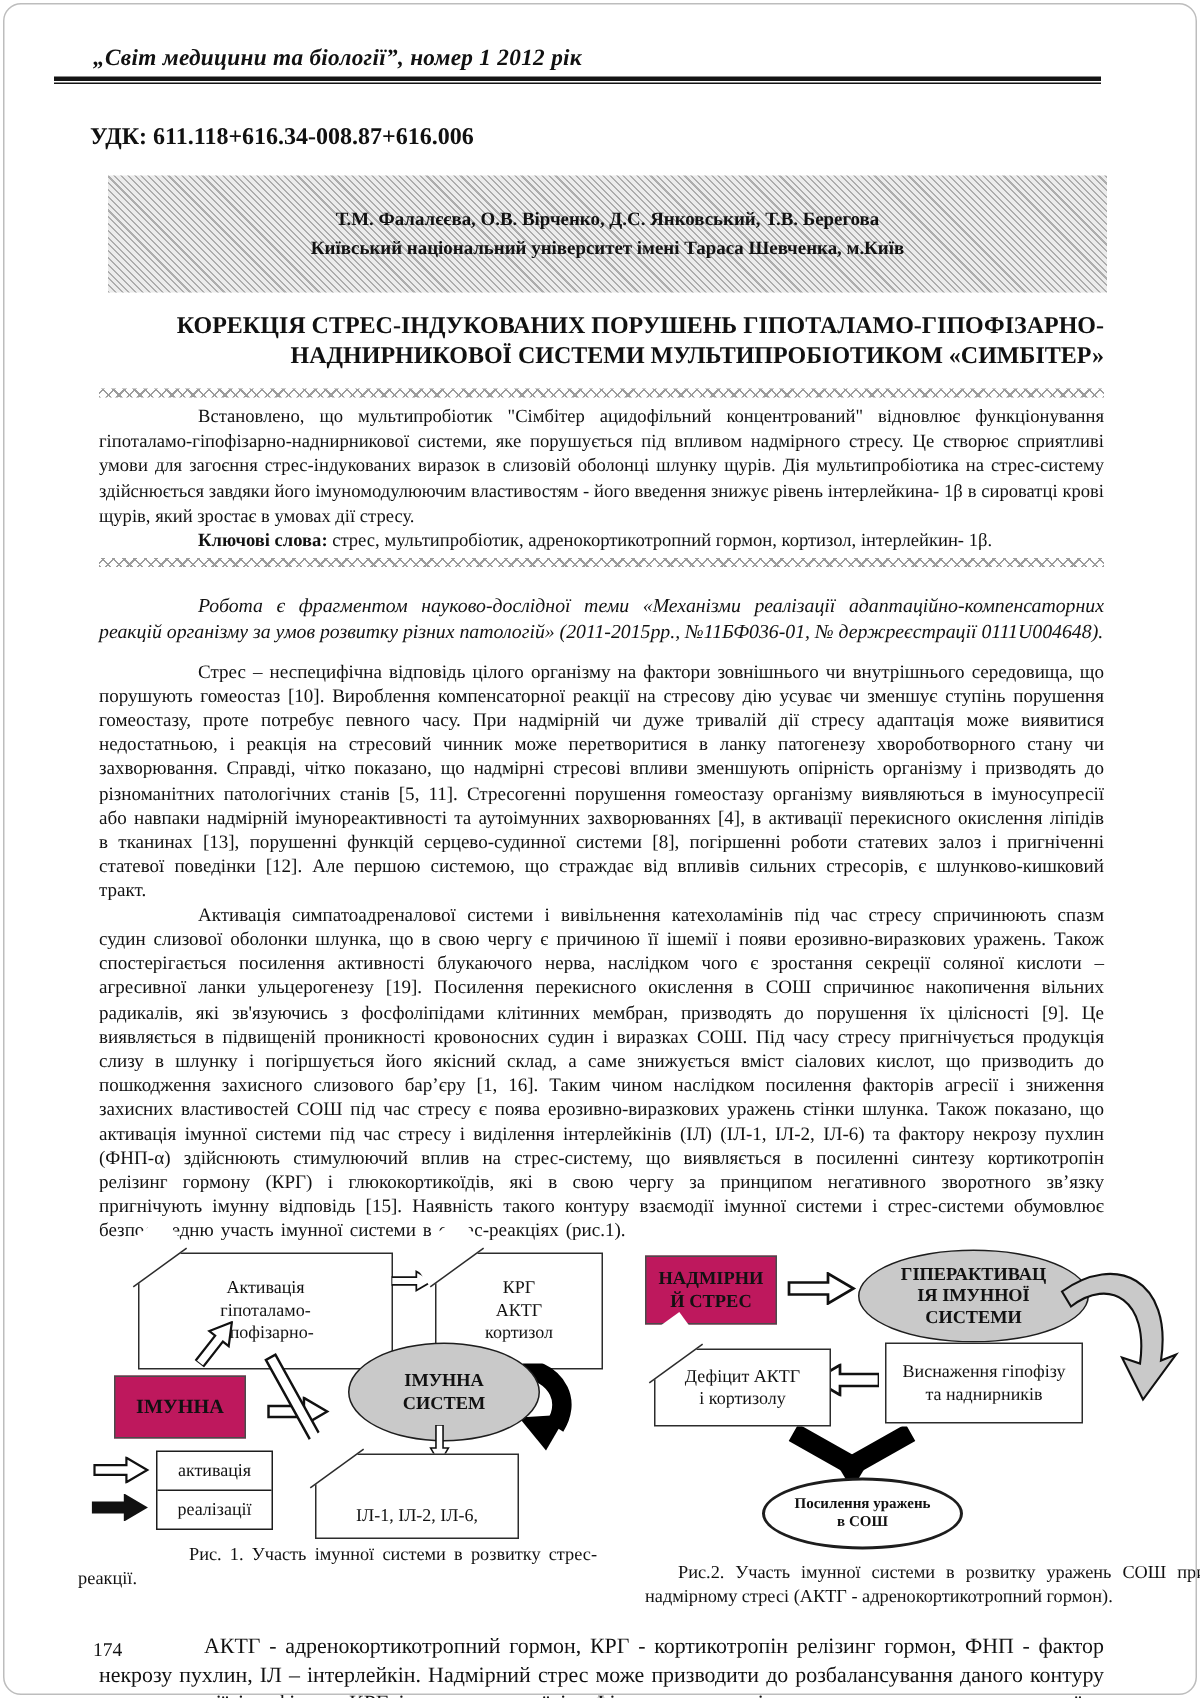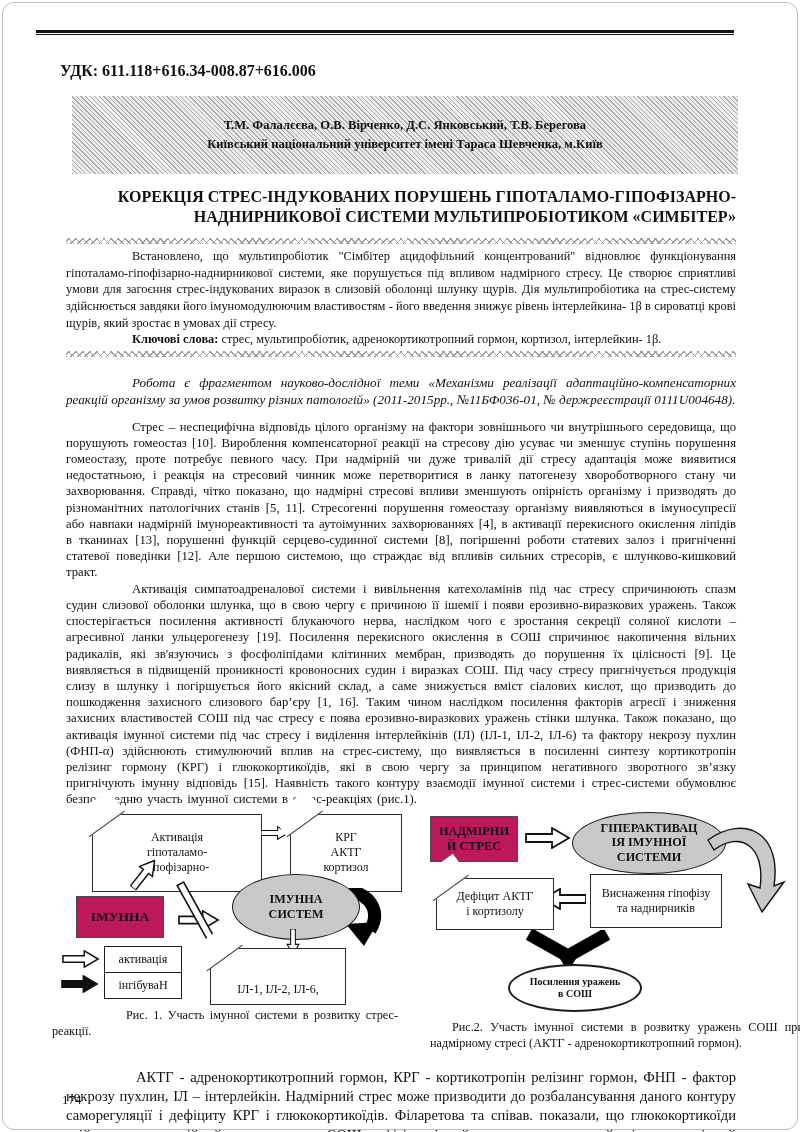--- a/index.html
+++ b/index.html
@@ -73,20 +73,21 @@
   .finalp p{margin:0;text-indent:70px;word-spacing:1px;}
 
   .pagenum{position:absolute;left:62px;bottom:24px;font-size:13px;}
 </style>
 </head>
 <body>
 
 <div class="page-frame"></div>
 
 <div class="hdr">
+  <div class="jtitle">„Світ медицини та біології”, номер 1 2012 рік</div>
   <div class="rule-thick"></div>
   <div class="rule-thin"></div>
 </div>
 
 <div class="udk">УДК: 611.118+616.34-008.87+616.006</div>
 
 <div class="authors">
   <div>Т.М. Фалалєєва, О.В. Вірченко,  Д.С. Янковський,  Т.В. Берегова</div>
   <div>Київський національний університет імені Тараса Шевченка, м.Київ</div>
 </div>
@@ -155,21 +156,21 @@
       <div class="dbox bevel ilbox" style="left:170px;top:136px;width:134px;height:48px;">ІЛ-1, ІЛ-2, ІЛ-6,</div>
 
       <svg class="arr" style="left:22px;top:138px;" width="38" height="18" viewBox="0 0 44 22">
         <polygon points="0,7 26,7 26,1 43,11 26,21 26,15 0,15" fill="#fff" stroke="#111" stroke-width="1.8"></polygon>
       </svg>
       <svg class="arr" style="left:20px;top:163px;" width="40" height="18" viewBox="0 0 44 22">
         <polygon points="0,7 26,7 26,1 43,11 26,21 26,15 0,15" fill="#111" stroke="#111" stroke-width="1.8"></polygon>
       </svg>
       <div class="legend" style="left:64px;top:134px;width:76px;">
         <div class="lrow">активація</div>
-        <div class="lrow">інгібуваН</div>
+        <div class="lrow">реалізації</div>
       </div>
     </div>
 
     <p class="caption cap1">Рис. 1. Участь імунної системи в розвитку стрес-реакції.</p>
   </div>
 
   <div class="figcol2">
     <div class="diagram d2">
 
       <div class="dbox gray" style="left:0px;top:4px;width:86px;height:44px;font-size:12.3px;">НАДМІРНИ

